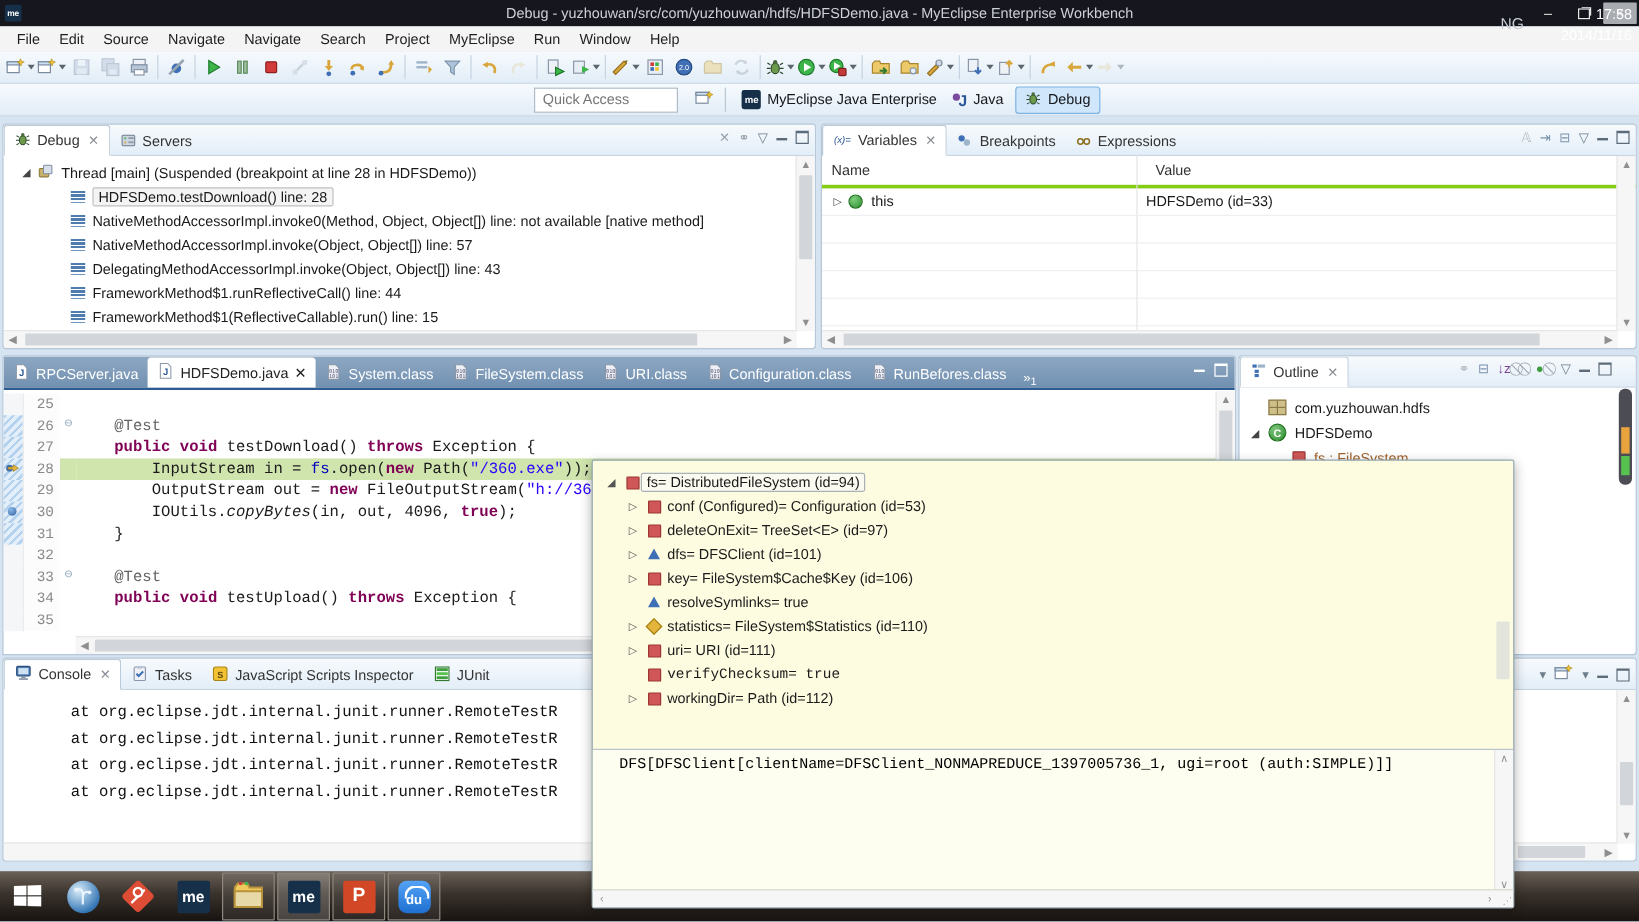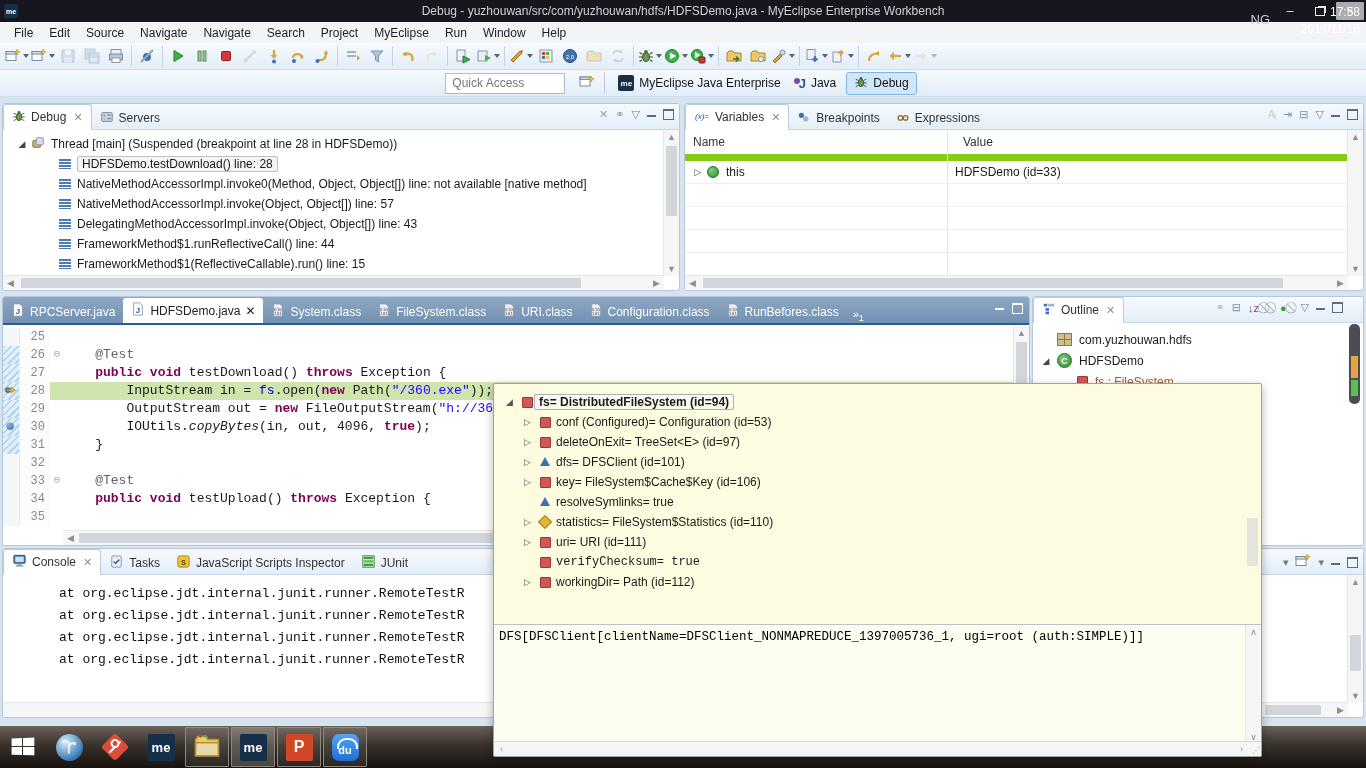--- a/index.html
+++ b/index.html
@@ -61,21 +61,21 @@
   .sel-box{background:#f4f4f4;border:1px solid #c0c0c0;border-radius:2px;padding:0 4px}
 
   
   .vscroll{position:absolute;width:15px;background:#f6f6f6;border-left:1px solid #e6e6e6}
   .hscroll{position:absolute;height:14px;background:#f6f6f6;border-top:1px solid #e6e6e6}
   .sb-arrow{color:#8f8f8f;font-size:9px;text-align:center;line-height:14px;width:15px}
   .vthumb{position:absolute;left:2px;width:11px;background:#d2d6da;border-radius:1px}
   .hthumb{position:absolute;top:2px;height:10px;background:#d2d6da;border-radius:1px}
 
   
-  .grid-head{height:24px;display:flex;border-bottom:7px solid #84cc16;align-items:center}
+  .grid-head{height:24px;display:flex;border-bottom:3px solid #84cc16;align-items:center}
   .gh-cell{padding-left:8px;color:#333}
   .gcol-div{position:absolute;top:25px;bottom:15px;width:1px;background:#e4e4e4}
   .grow{height:22px;display:flex;align-items:center;border-bottom:1px solid #efefef}
   .green-dot{width:10px;height:10px;border-radius:50%;background:radial-gradient(circle at 35% 30%,#7ed07e,#2f8f2f);border:1px solid #1d701d}
 
   
   .ed-tabbar{height:26px;display:flex;align-items:flex-end;background:linear-gradient(#8ea8c3,#7190b0);
              border-bottom:2px solid #2d5c92;position:relative}
   .ed-tab{height:23px;display:flex;align-items:center;gap:5px;padding:0 8px;color:#fff;white-space:nowrap}
   .ed-tab.active{background:#fff;color:#222;border-radius:3px 3px 0 0;height:25px}
@@ -116,21 +116,21 @@
          border:1px solid #92a7b0;border-radius:2px;box-shadow:0 3px 10px rgba(0,0,0,.3);z-index:50;box-sizing:border-box}
   .prow{height:20px;display:flex;align-items:center;position:relative}
   .p-exp{position:absolute;font-size:9px;color:#555}
   .p-ico{position:absolute}
   .p-lbl{position:absolute;white-space:nowrap}
   .p-sel{background:#fbfaf0;border:1px solid #a8b0b8;border-radius:2px;padding:0 4px;margin-left:-4px}
   .tri-blue{width:0;height:0;border-left:5px solid transparent;border-right:5px solid transparent;border-bottom:9px solid #3f6fb5}
   .dia-org{width:8px;height:8px;background:#e3b53a;border:1px solid #a58018;transform:rotate(45deg)}
   .pop-divider{position:absolute;left:0;right:0;top:240px;height:1px;background:#b9c4ca}
   .pop-detail{position:absolute;left:0;right:15px;top:241px;height:119px;background:#fdfdf0;overflow:hidden}
-  .pop-detail-text{padding:5px 0 0 5px;font-size:12.5px;color:#000;white-space:pre}
+  .pop-detail-text{padding:5px 0 0 22px;font-size:12.5px;color:#000;white-space:pre}
 
   
   .taskbar{position:absolute;left:0;top:726px;width:1366px;height:42px;
            background:linear-gradient(180deg,#6a6158 0%,#39322c 45%,#181310 100%);display:flex;align-items:center;z-index:10}
   .tb-btn{width:44px;height:40px;display:flex;align-items:center;justify-content:center;margin:0 1px;box-sizing:border-box}
   .tb-btn.running{border:1px solid #8e887f;background:rgba(255,255,255,.08);border-radius:1px}
   .tb-btn.focused{background:rgba(255,255,255,.2)}
   .start-logo{width:24px;height:19px;display:grid;grid-template-columns:11px 11px;grid-template-rows:8px 8px;gap:1px;transform:perspective(40px) rotateY(-8deg)}
   .start-logo i{background:#fff}
   .ico-sq{width:27px;height:27px;display:flex;align-items:center;justify-content:center;color:#fff;font-weight:bold}
@@ -929,21 +929,21 @@
   <div>2014/11/16</div>
 </div>
 
 <div class="popup">
   <div id="popupTree" style="padding-top:8px">
       <div class="prow">
         <span class="p-exp" style="left: 12px;">◢</span>
         <span class="p-ico" style="left: 28px; top: 5px;">
           <span class="fld-red" style="display:block"></span>
         </span>
-        <span class="p-lbl p-sel" style="left: 44px; font-weight: bold;">fs= DistributedFileSystem  (id=94)</span>
+        <span class="p-lbl p-sel" style="left: 44px;">fs= DistributedFileSystem  (id=94)</span>
       </div>
       <div class="prow">
         <span class="p-exp" style="left: 30px;">▷</span>
         <span class="p-ico" style="left: 46px; top: 5px;">
           <span class="fld-red" style="display:block"></span>
         </span>
         <span class="p-lbl" style="left: 62px;">conf (Configured)= Configuration  (id=53)</span>
       </div>
       <div class="prow">
         <span class="p-exp" style="left: 30px;">▷</span>

